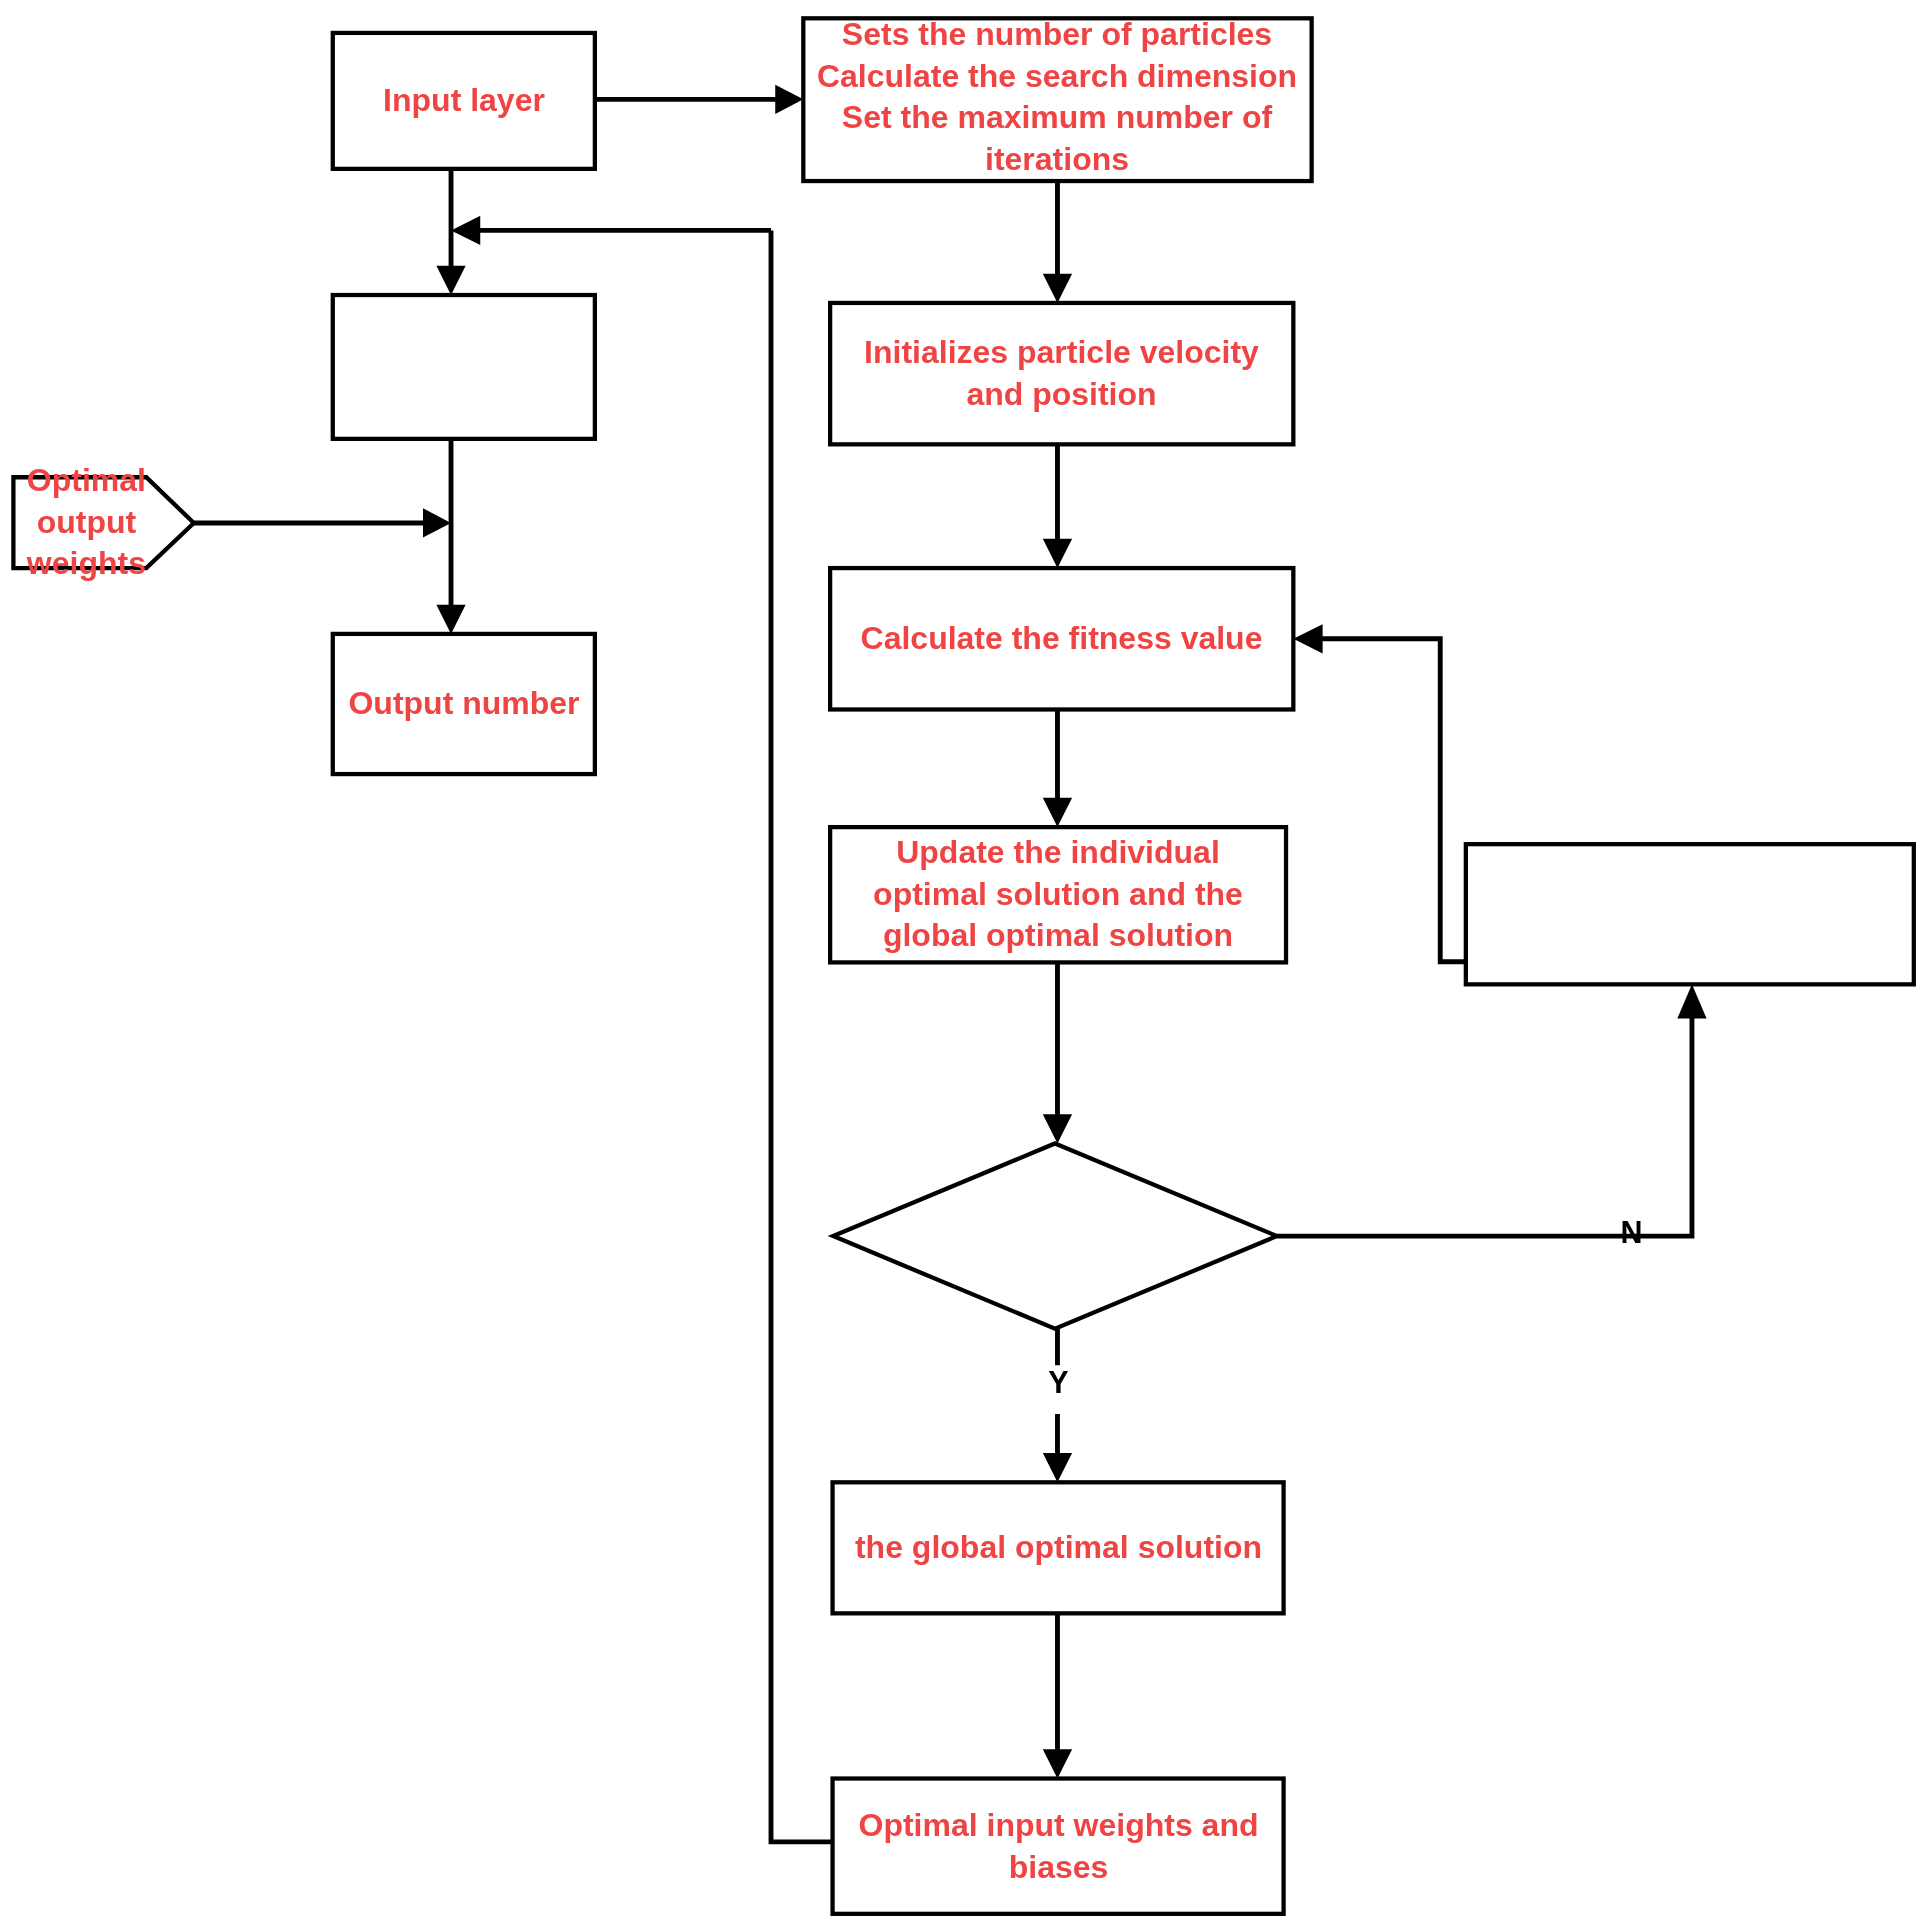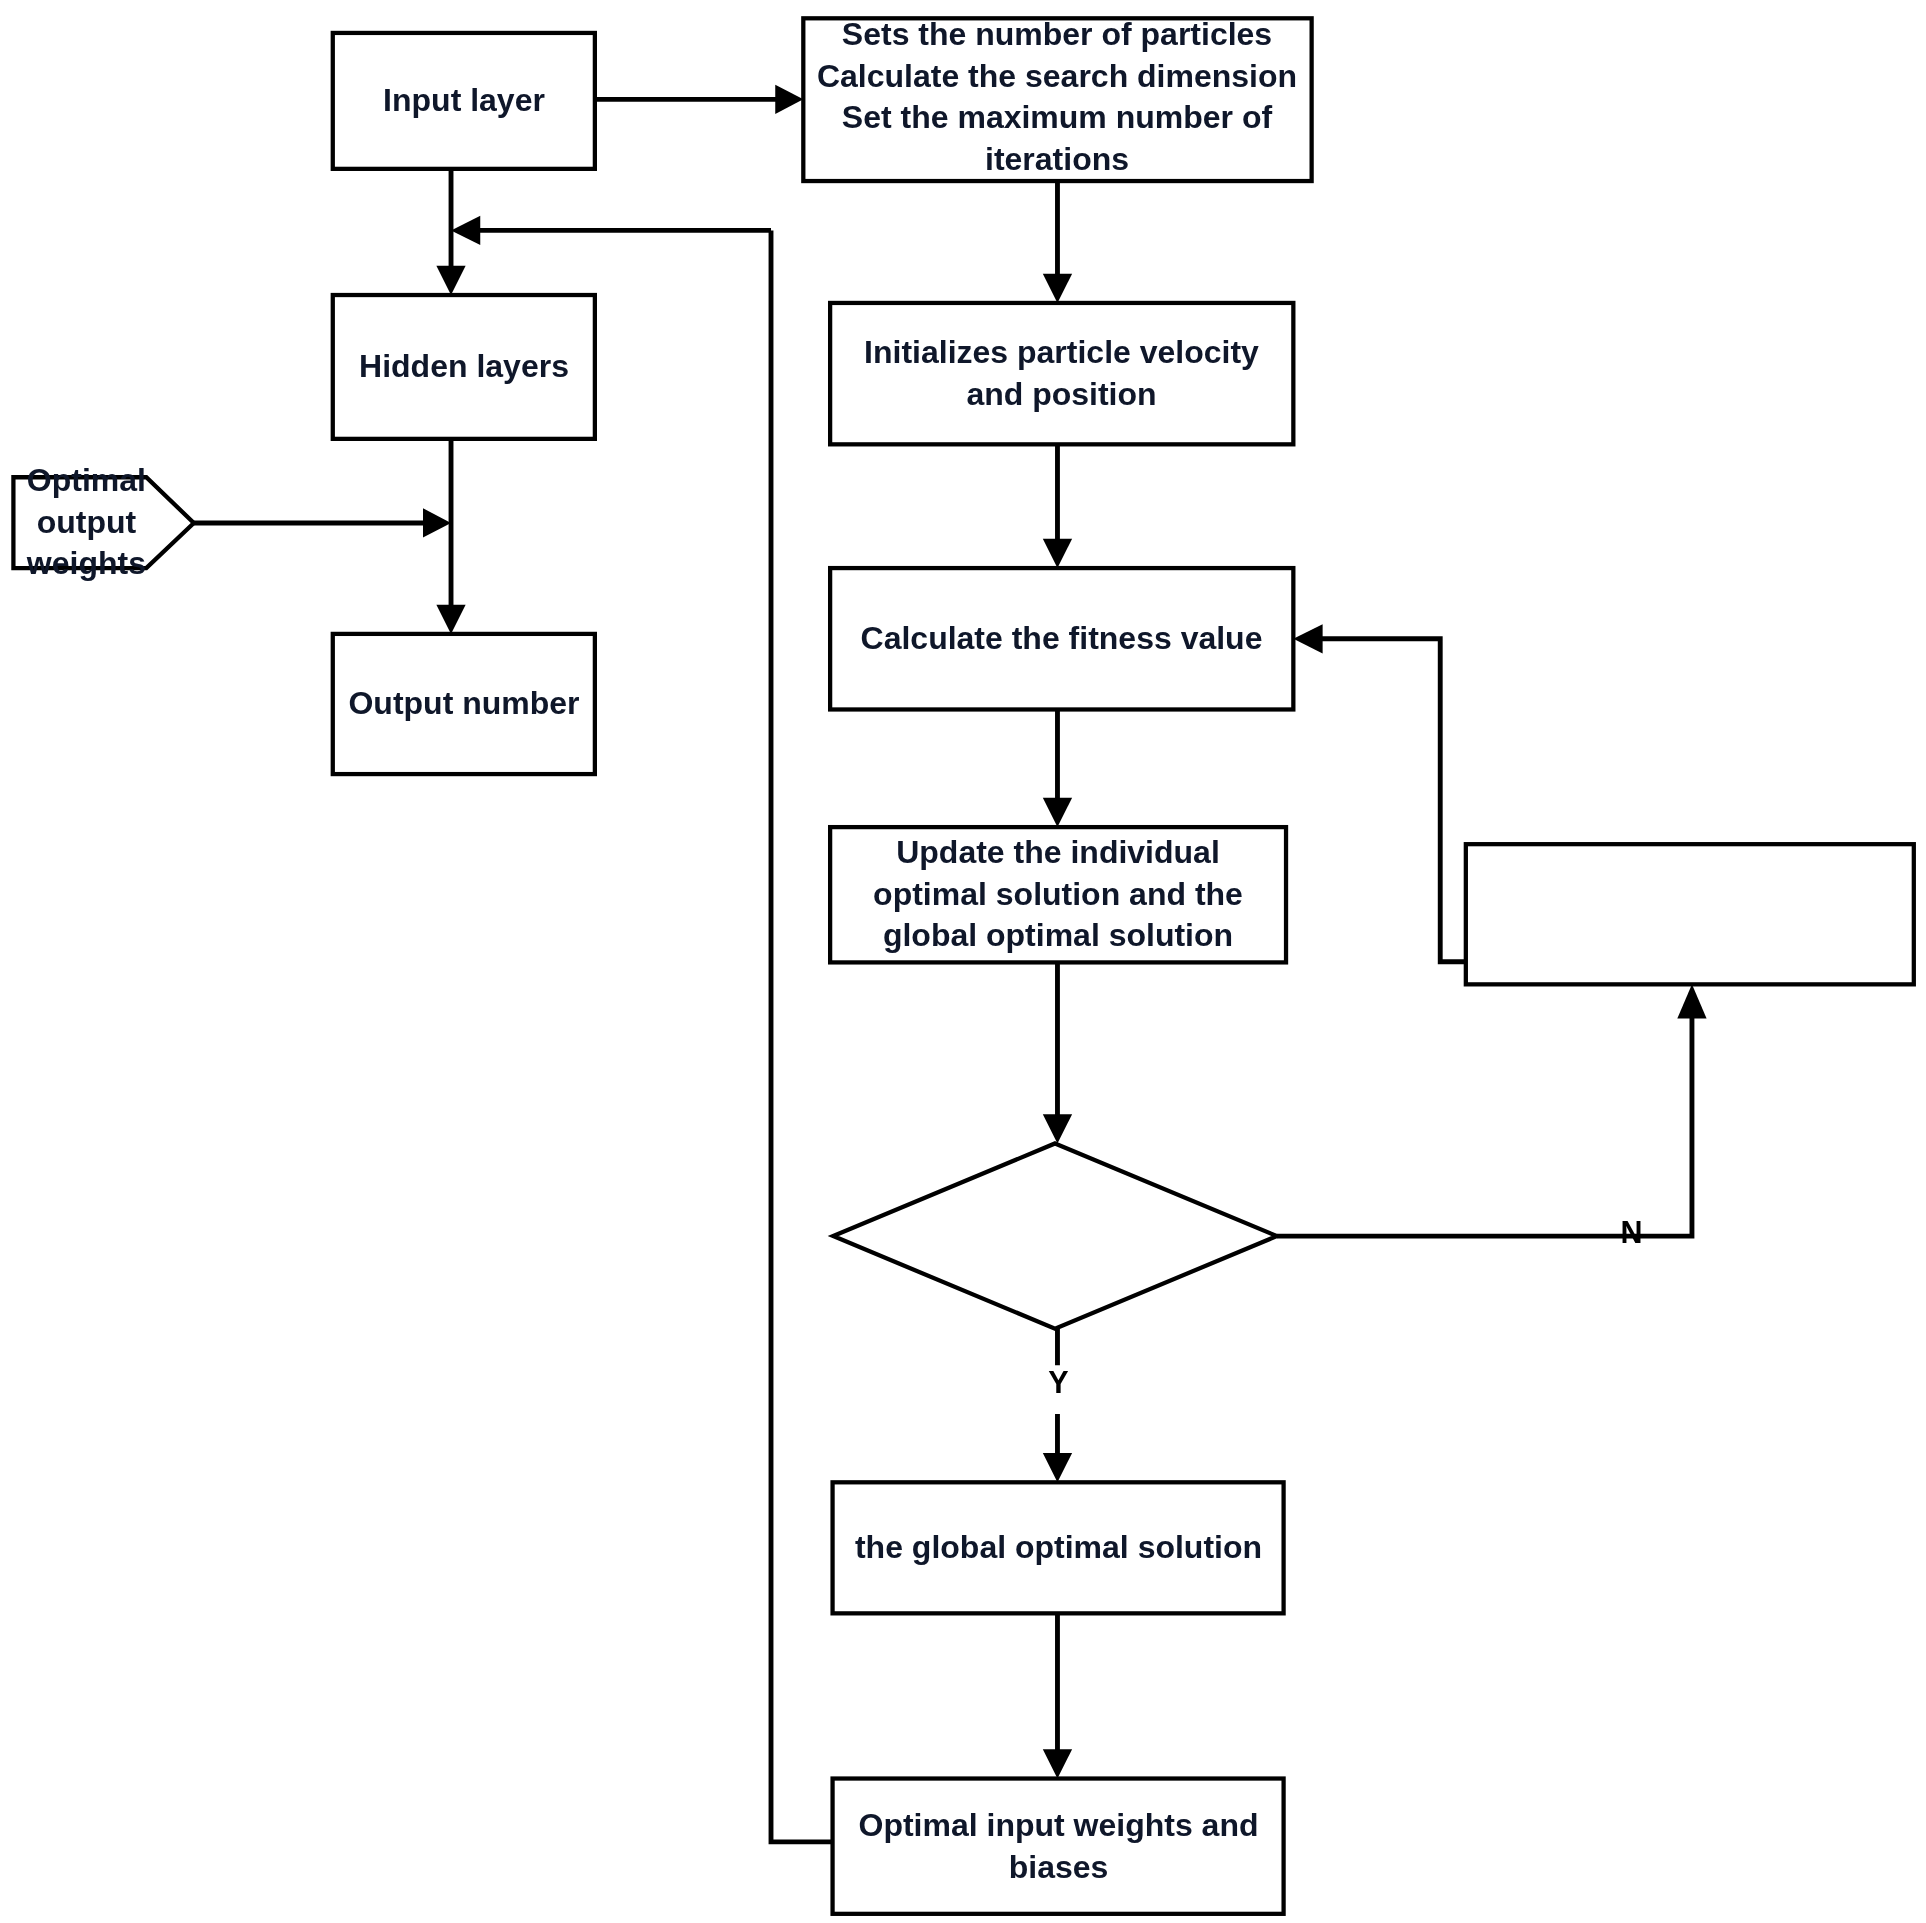--- a/index.html
+++ b/index.html
@@ -46,21 +46,21 @@
     stroke: none;
   }
   .nodelabel {
     position: absolute;
     display: flex;
     align-items: center;
     justify-content: center;
     text-align: center;
     font-family: "Liberation Sans", sans-serif;
     font-weight: bold;
-    color: #0f172a;
+    color: #ef4444;
     line-height: 1.30;
     font-size: 32px;
     pointer-events: none;
     white-space: pre-line;
   }
   .edgelabel {
     position: absolute;
     font-family: "Liberation Sans", sans-serif;
     font-weight: bold;
     color: #000000;
@@ -137,21 +137,20 @@
 
     <path class="conn" d="M1735,2647 L1735,2892"></path>
     <polygon class="arrowhead" points="1735,2918 1711,2870 1759,2870"></polygon>
 
     <path class="conn" d="M1366,3022 L1265,3022 L1265,378"></path>
 
   </svg>
 
   <div class="nodelabel" style="left:333px; top:33px; width:262px; height:136px;">Input layer</div>
 
-  <div class="nodelabel" style="left:333px; top:295px; width:262px; height:144px;">Hidden layers</div>
 
   <div class="nodelabel" style="left:333px; top:634px; width:262px; height:140px;">Output number</div>
 
   <div class="nodelabel" style="left:13.4px; top:477px; width:146px; height:91px;">Optimal output
 weights</div>
 
   <div class="nodelabel" style="left:803px; top:13.4px; width:508px; height:168px;">Sets the number of particles
 Calculate the search dimension
 Set the maximum number of
 iterations</div>

